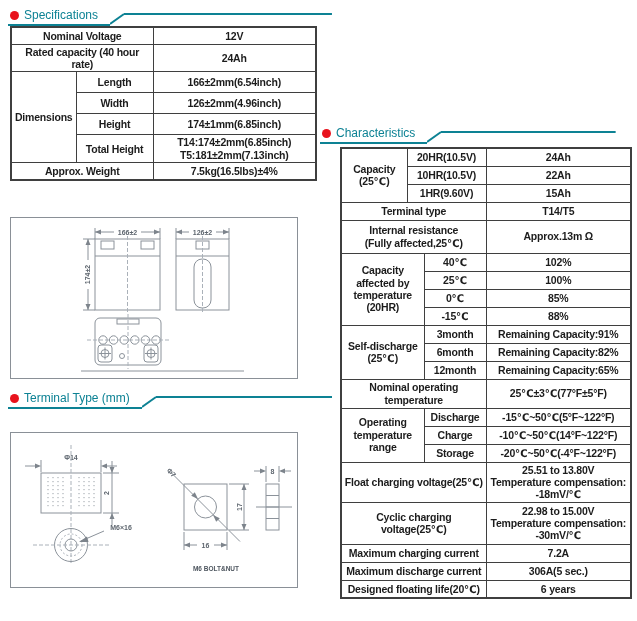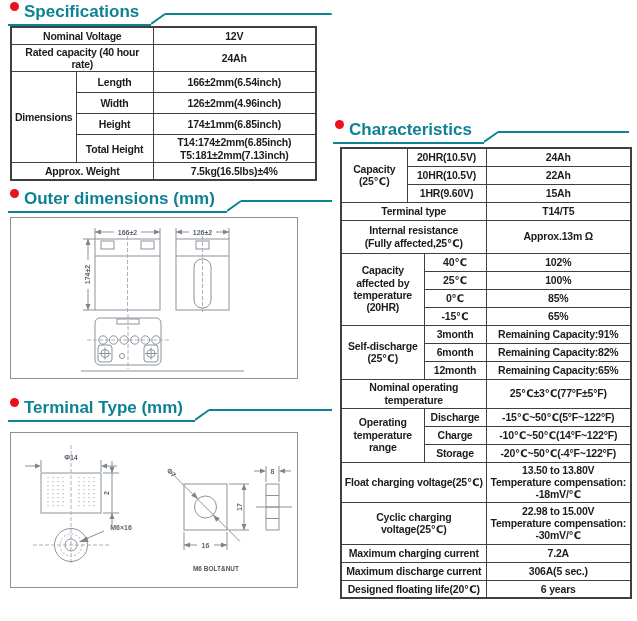--- a/index.html
+++ b/index.html
@@ -5,22 +5,22 @@
   :root{
     --accent:#0d8294; --bullet:#e8131d; --tableborder:#3f3f3f;
     --boxline:#8a9097; --drawline:#8b929a; --text:#1c1c1c;
   }
   *{box-sizing:border-box;margin:0;padding:0}
   body{background:#fff;font-family:"Liberation Sans","DejaVu Sans",sans-serif;}
   .page{position:relative;width:637px;height:621px;background:#ffffff;overflow:hidden}
 
   
   .sec-header{position:absolute;display:flex;align-items:flex-end;height:20px}
-  .hdr-text{display:inline-flex;gap:5px;border-bottom:2px solid var(--accent);
-            padding:0 12px 2px 2px;color:var(--accent);font-size:17px;font-weight:bold;white-space:nowrap}
+  .hdr-text{display:inline-flex;align-items:center;gap:5px;border-bottom:2px solid var(--accent);
+            padding:0 12px 2px 2px;color:var(--accent);font-size:12px;font-weight:normal;white-space:nowrap}
   .dot{width:9px;height:9px;border-radius:50%;background:var(--bullet);flex:0 0 auto}
   .hdr-tail{flex:1;height:20px;display:block}
   .hdr-tail line{stroke:var(--accent);stroke-width:2}
 
   
   table.t{border-collapse:collapse;table-layout:fixed;position:absolute;background:#fff;
           border:2px solid var(--tableborder)}
   table.t td{border:1px solid var(--tableborder);text-align:center;vertical-align:middle;
              font-size:10.5px;font-weight:bold;color:var(--text);line-height:1.18;
              padding:1px 2px;letter-spacing:-0.2px;overflow:hidden}
@@ -98,30 +98,20 @@
       <td class="pre">T14:174±2mm(6.85inch)
 T5:181±2mm(7.13inch)</td>
     </tr>
     <tr class="srw">
       <td colspan="2">Approx. Weight</td>
       <td>7.5kg(16.5lbs)±4%</td>
     </tr>
   </tbody>
     </table>
 
-  <div class="sec-header" style="left:8px;top:193px;width:324px">
-    <span class="hdr-text">
-      <span class="dot"></span>
-      <span>Outer dimensions (mm)</span>
-    </span>
-    <svg class="hdr-tail">
-      <line x1="0" y1="18" x2="14" y2="8"></line>
-        <line x1="14" y1="8" x2="100%" y2="8"></line>
-    </svg>
-  </div>
 
   <div class="draw-box" style="left:10px;top:217px;width:288px;height:162px">
     <svg class="draw" width="286" height="160" viewBox="0 0 286 160">
 
       <g>
         <rect x="84" y="21" width="65" height="71"></rect>
         <line x1="84" y1="38" x2="149" y2="38"></line>
         <rect x="90" y="23" width="13" height="8"></rect>
         <rect x="130" y="23" width="13" height="8"></rect>
         <line class="dash" x1="116.5" y1="18" x2="116.5" y2="94"></line>
@@ -176,21 +166,21 @@
         <line x1="140" y1="129.5" x2="140" y2="141.5"></line>
           <line x1="134" y1="135.5" x2="146" y2="135.5"></line>
         <circle cx="111" cy="138" r="2.5"></circle>
         <line class="dash" x1="76" y1="122" x2="158" y2="122"></line>
         <line class="dash" x1="117" y1="96" x2="117" y2="151"></line>
         <line x1="70" y1="153" x2="233" y2="153"></line>
       </g>
     </svg>
   </div>
 
-  <div class="sec-header" style="left:8px;top:402px;width:324px">
+  <div class="sec-header" style="left:8px;top:389px;width:324px">
     <span class="hdr-text">
       <span class="dot"></span>
       <span>Terminal Type (mm)</span>
     </span>
     <svg class="hdr-tail">
       <line x1="0" y1="18" x2="14" y2="8"></line>
         <line x1="14" y1="8" x2="100%" y2="8"></line>
     </svg>
   </div>
 
@@ -269,21 +259,21 @@
         <line x1="243" y1="38" x2="253" y2="38"></line>
           <line x1="270" y1="38" x2="280" y2="38"></line>
         <path class="arr" d="M255,38 L249,35.5 L249,40.5 Z"></path>
           <path class="arr" d="M268,38 L274,35.5 L274,40.5 Z"></path>
         <text x="261.5" y="40.8">8</text>
       </g>
       <text class="cap" x="205" y="138">M6 BOLT&amp;NUT</text>
     </svg>
   </div>
 
-  <div class="sec-header" style="left:333px;top:124px;width:296px">
+  <div class="sec-header" style="left:320px;top:124px;width:296px">
     <span class="hdr-text">
       <span class="dot"></span>
       <span>Characteristics</span>
     </span>
     <svg class="hdr-tail">
       <line x1="0" y1="18" x2="14" y2="8"></line>
         <line x1="14" y1="8" x2="100%" y2="8"></line>
     </svg>
   </div>
 
@@ -329,21 +319,21 @@
     <tr class="rs">
       <td>25℃</td>
       <td>100%</td>
     </tr>
     <tr class="rs">
       <td>0℃</td>
       <td>85%</td>
     </tr>
     <tr class="rs">
       <td>-15℃</td>
-      <td>65%</td>
+      <td>88%</td>
     </tr>
     <tr class="rs">
       <td rowspan="3" colspan="2" class="pre">Self-discharge
 (25℃)</td>
       <td>3month</td>
       <td class="la">Remaining Capacity:91%</td>
     </tr>
     <tr class="rs">
       <td>6month</td>
       <td class="la">Remaining Capacity:82%</td>
@@ -367,21 +357,21 @@
     <tr class="rs">
       <td>Charge</td>
       <td>-10℃~50℃(14°F~122°F)</td>
     </tr>
     <tr class="rs">
       <td>Storage</td>
       <td>-20℃~50℃(-4°F~122°F)</td>
     </tr>
     <tr class="rf">
       <td colspan="3">Float charging voltage(25℃)</td>
-      <td class="la pre">13.50 to 13.80V
+      <td class="la pre">25.51 to 13.80V
 Temperature compensation:
 -18mV/℃</td>
     </tr>
     <tr class="rc">
       <td colspan="3">Cyclic charging voltage(25℃)</td>
       <td class="la pre">22.98 to 15.00V
 Temperature compensation:
 -30mV/℃</td>
     </tr>
     <tr class="rs">

